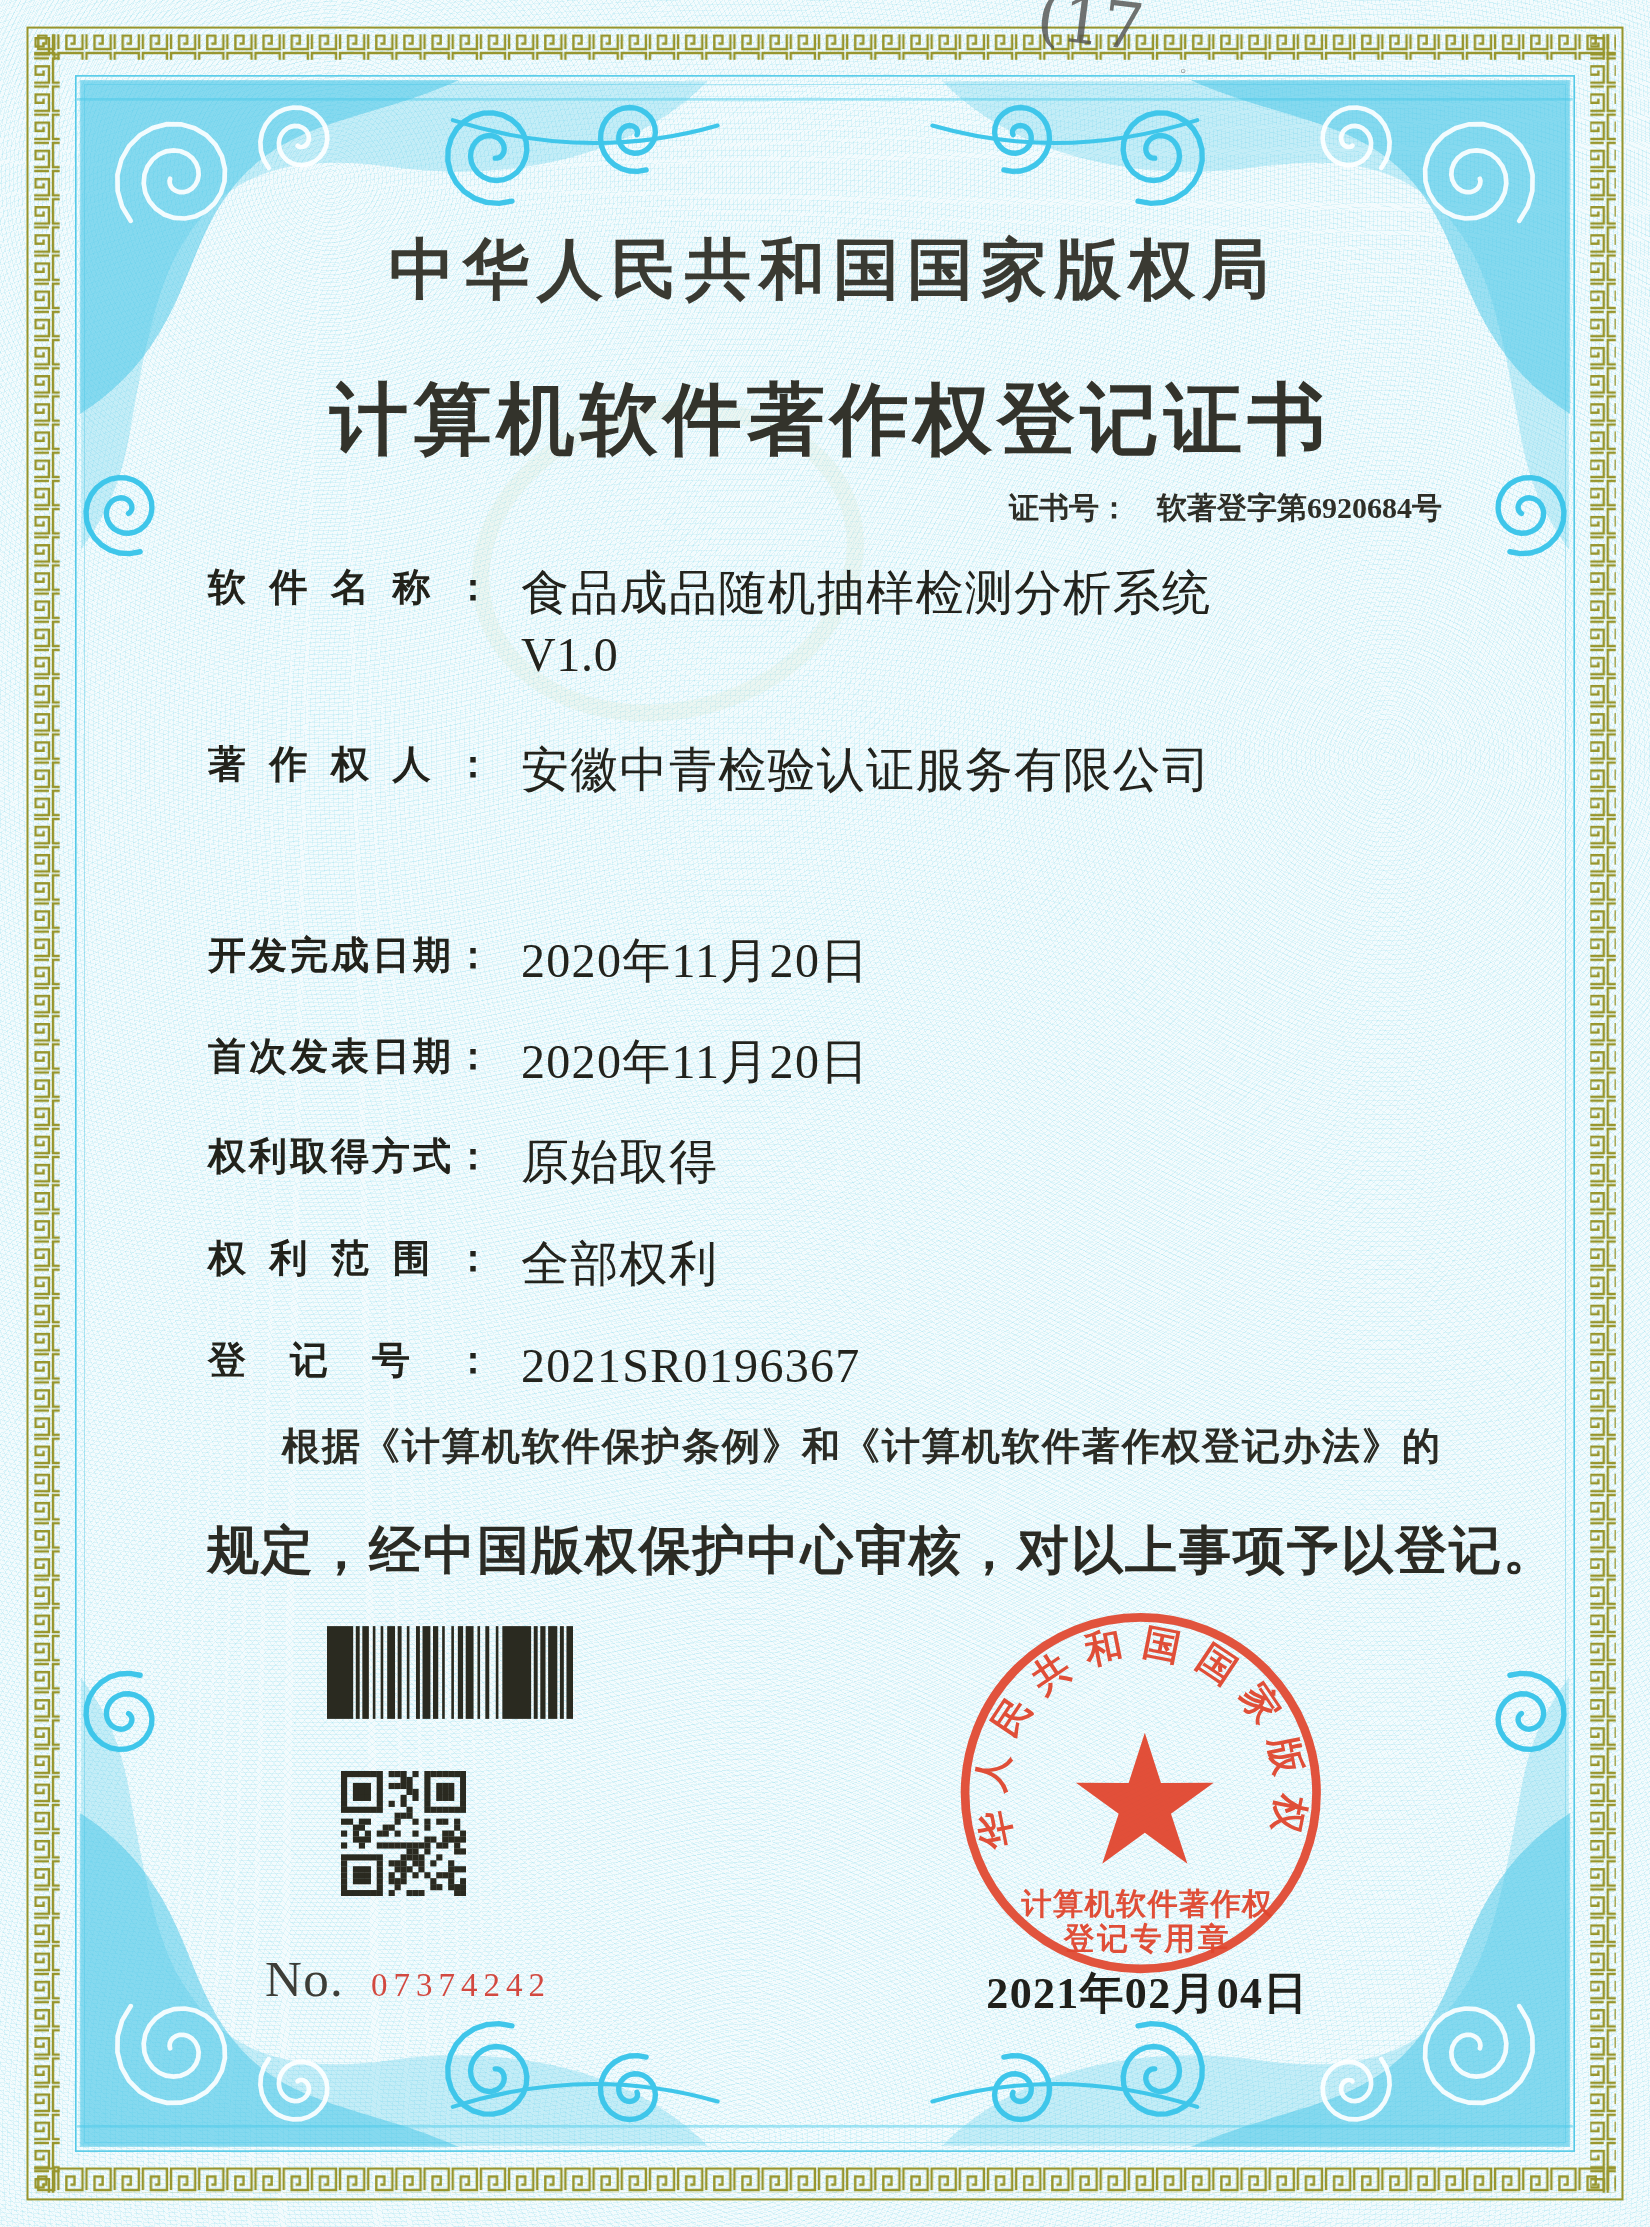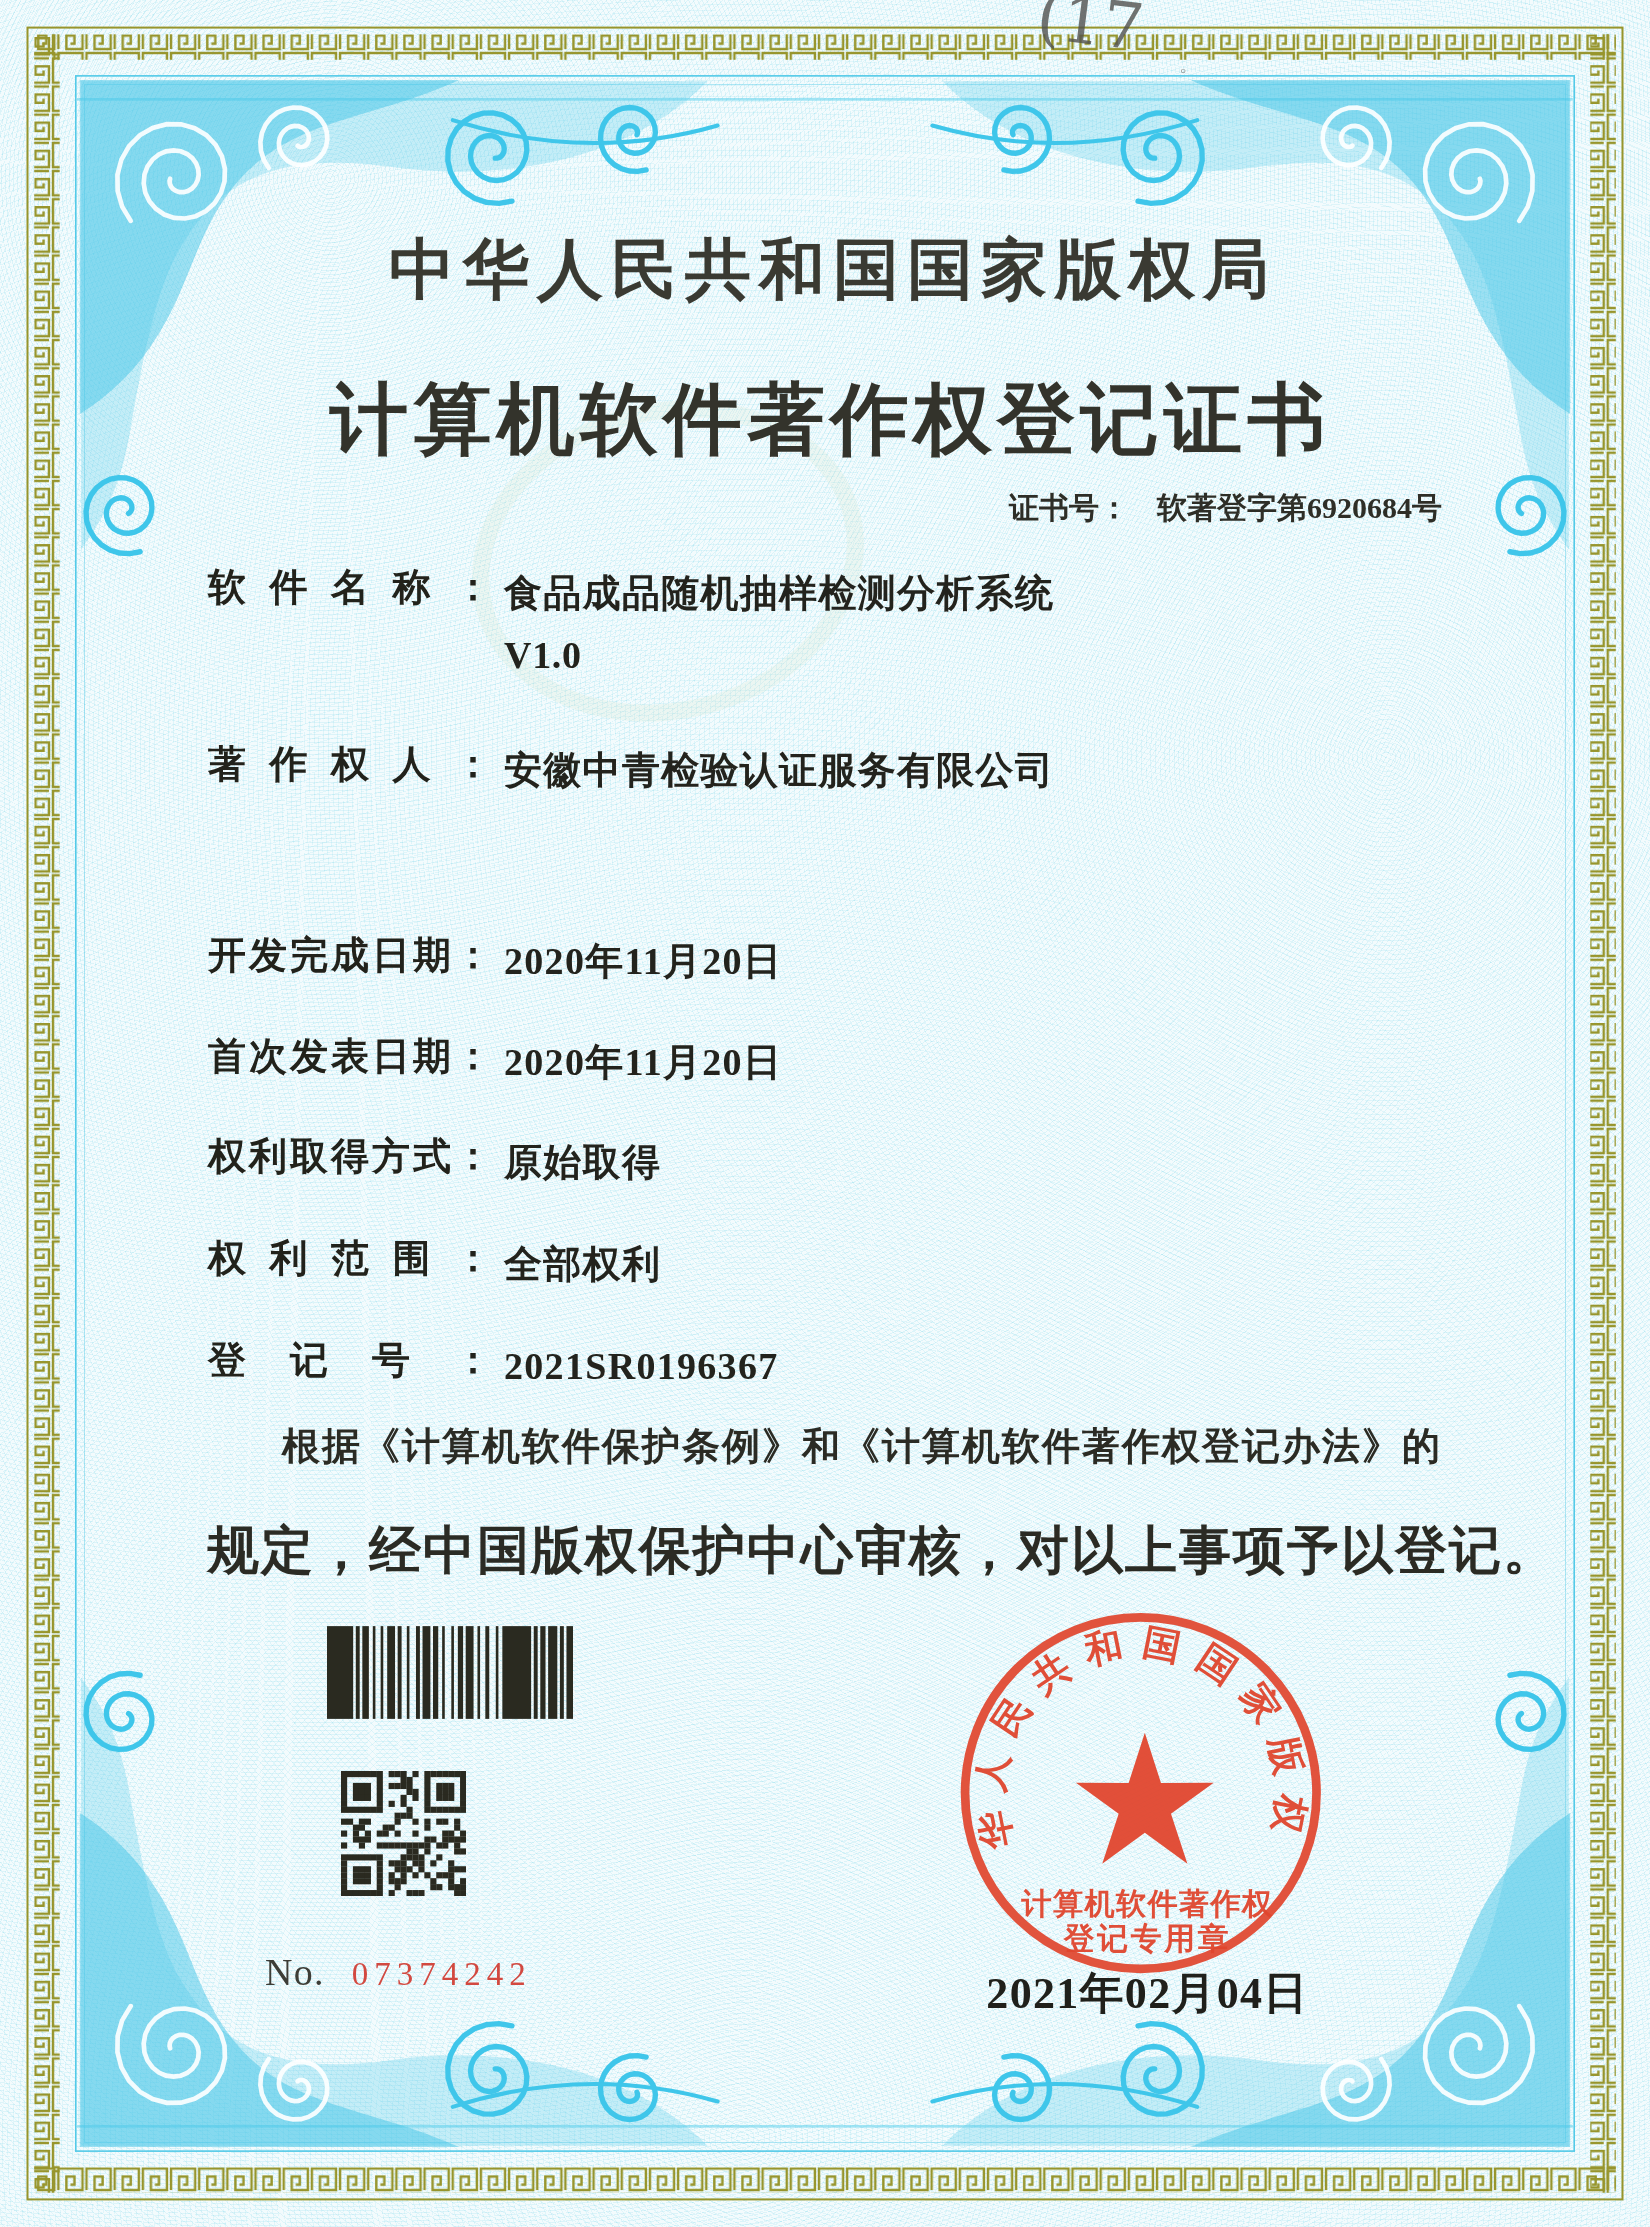--- a/index.html
+++ b/index.html
@@ -20,33 +20,33 @@
 
   .agency{position:absolute;left:0;top:225px;width:1650px;text-align:center;z-index:3;
     font-size:66px;font-weight:700;letter-spacing:8px;padding-left:8px;color:#3a3a32;}
   .title{position:absolute;left:0;top:368px;width:1650px;text-align:center;z-index:3;
     font-size:78px;font-weight:700;letter-spacing:5.4px;padding-left:5.4px;color:#33332b;}
   .certno{position:absolute;right:208px;top:488px;z-index:3;font-size:30px;font-weight:600;color:#2e2e27;}
   .certno .lbl{margin-right:28px;margin-left:21px;}
 
   .row{position:absolute;left:208px;z-index:3;display:flex;align-items:flex-start;color:#1e1e17;}
   .row .lab{display:inline-block;width:284px;font-size:38px;font-weight:700;text-align:justify;text-align-last:justify;color:#22221b;}
-  .row .val{margin-left:12px;font-size:38px;font-weight:700;letter-spacing:1.3px;color:#23231d;line-height:62px;}
+  .row .val{margin-left:29px;font-size:48px;font-weight:400;letter-spacing:1.3px;color:#23231d;line-height:62px;}
   .row .val .v2{letter-spacing:0.7px;}
   .r0{top:562px;}.r1{top:739px;}.r2{top:930px;}.r3{top:1031px;justify-content:space-between;}
   .r4{top:1131px;}.r5{top:1233px;}.r6{top:1335px;}
 
   .stmt1{position:absolute;left:282px;top:1421px;z-index:3;font-size:38px;font-weight:600;letter-spacing:2px;color:#2b2b24;}
   .stmt2{position:absolute;left:207px;top:1516px;z-index:3;font-size:52px;font-weight:600;letter-spacing:2px;color:#2b2b24;}
 
   #barcode{position:absolute;left:327px;top:1626px;z-index:3;}
   #qr{position:absolute;left:341px;top:1771px;z-index:3;}
 
   .serial{position:absolute;left:265px;top:1950px;z-index:3;display:flex;align-items:baseline;}
-  .serial .no{font-size:38px;color:#3d3d37;letter-spacing:1.3px;}
+  .serial .no{font-size:51px;color:#3d3d37;letter-spacing:1.3px;}
   .serial .num{margin-left:27px;font-size:33px;color:#d24940;letter-spacing:6px;font-weight:400;}
 
   #seal{position:absolute;left:953px;top:1604px;z-index:2;}
   .issue-date{position:absolute;left:973px;top:1964px;width:349px;text-align:center;z-index:3;
     font-size:44px;font-weight:600;letter-spacing:1.3px;color:#20201b;}
 </style>
 </head>
 <body>
 
 <div class="cert">

